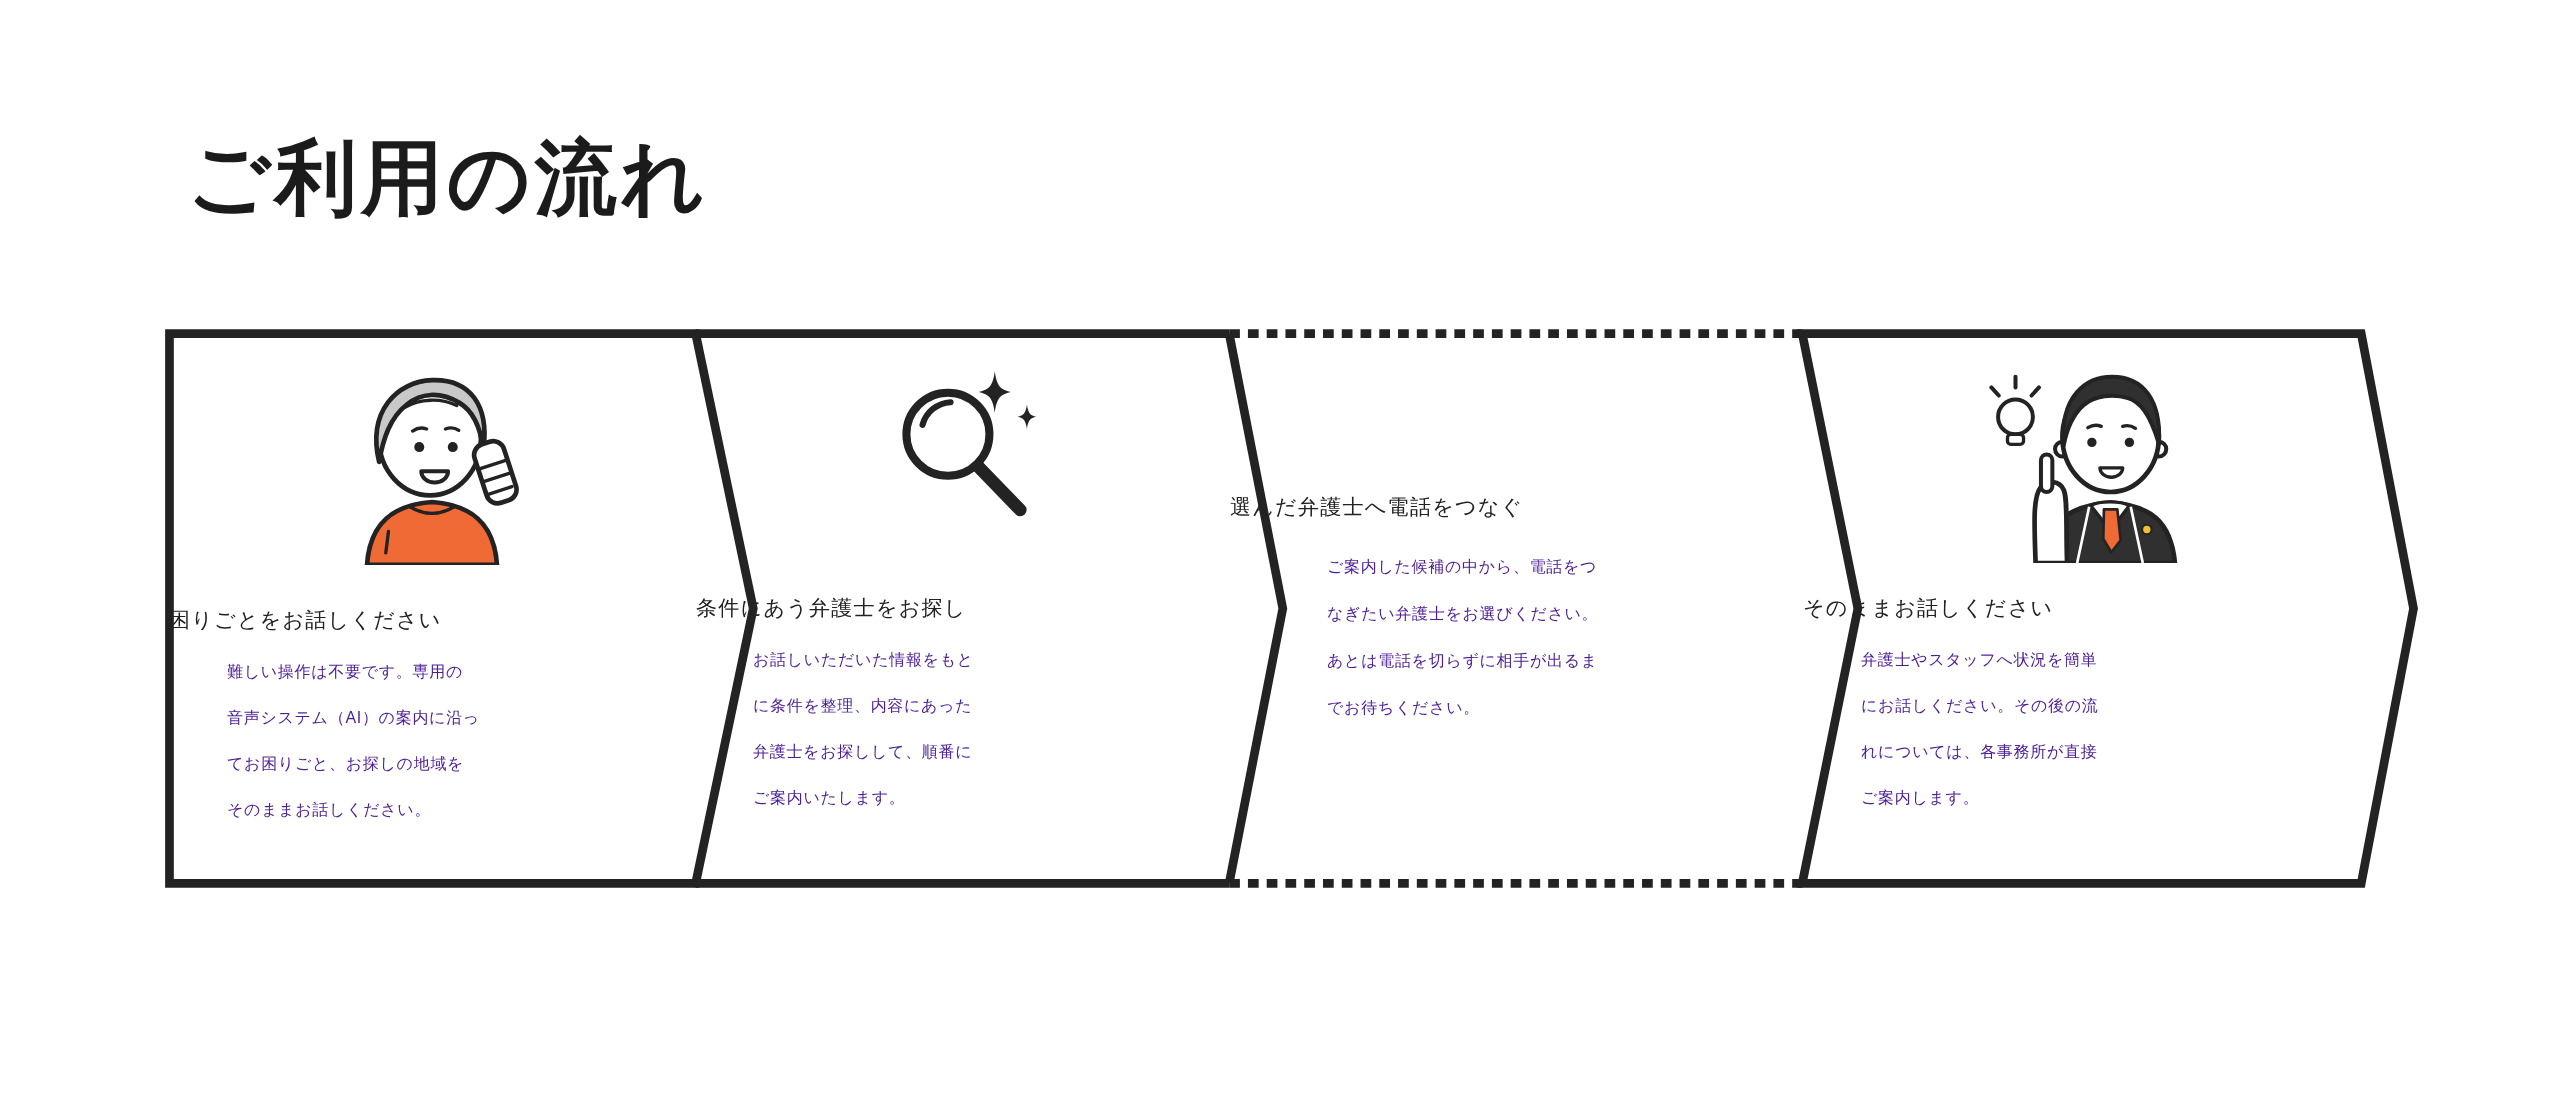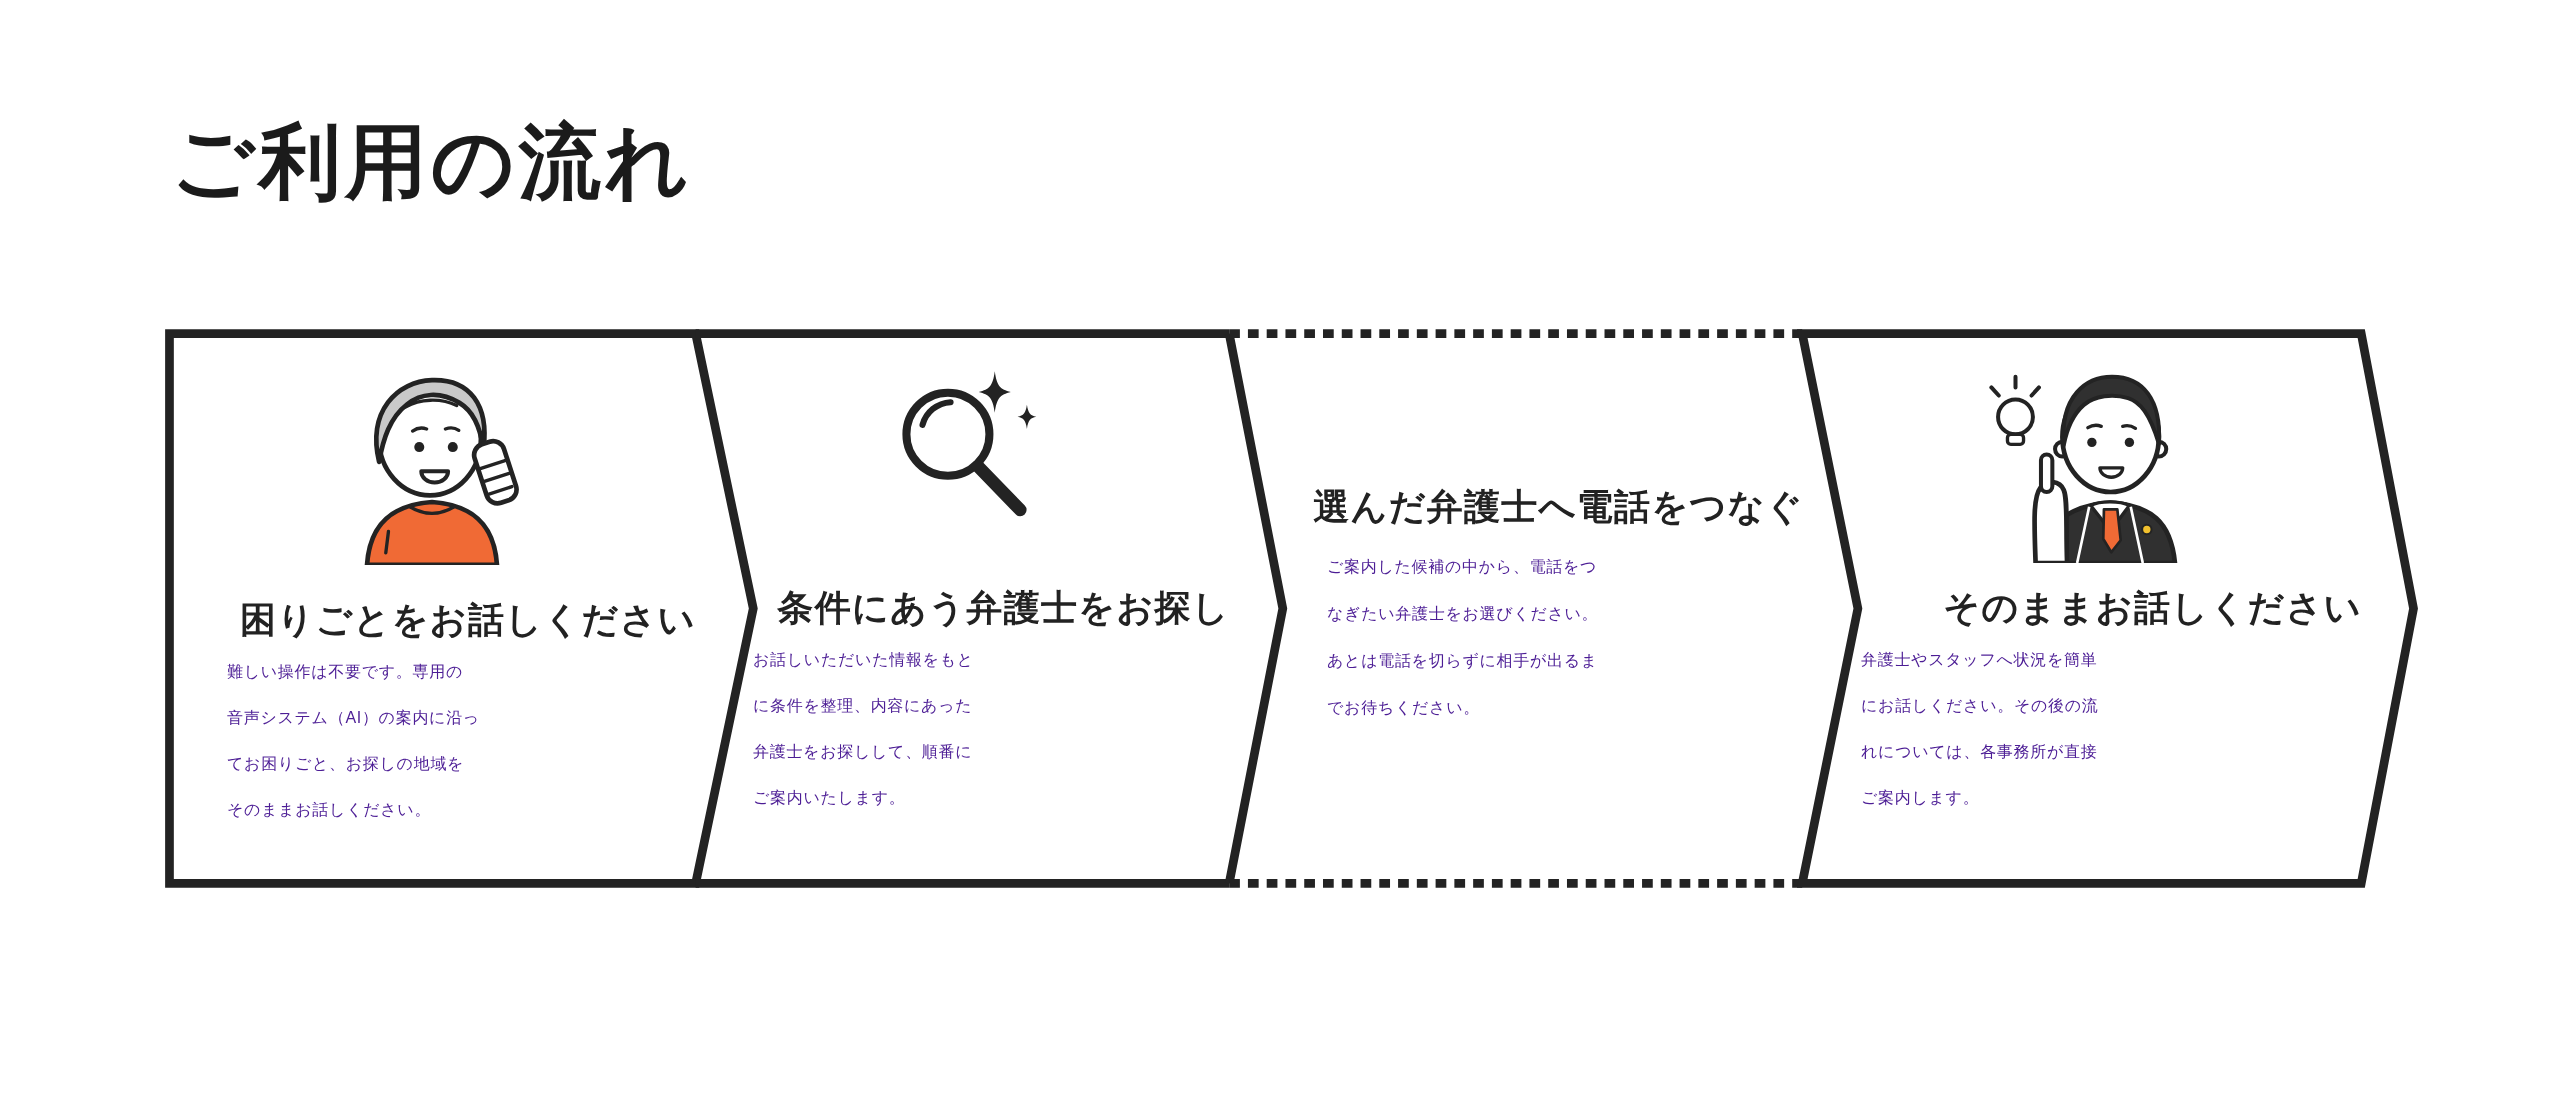--- a/index.html
+++ b/index.html
@@ -2,27 +2,27 @@
 <html style="font-size:10.7px"><head>
 <meta charset="utf-8">
 <style>
   html,body{margin:0;padding:0;}
   body{
     width:2576px;height:1100px;position:relative;background:#ffffff;overflow:hidden;
     font-family:"Liberation Sans","DejaVu Sans",sans-serif;
   }
   .page-title{
     position:absolute;left:171px;top:117px;
-    font-size:82px;font-weight:900;letter-spacing:4px;color:#1b1b1b;line-height:1.1;margin:0;
+    font-size:82px;font-weight:900;letter-spacing:4px;color:#1b1b1b;line-height:1.1;margin:16px;
   }
   .flow-svg{position:absolute;left:164px;top:329px;width:2255px;height:559px;}
   .step-title{
     position:absolute;top:588px;height:43px;
-    font-size:36px;font-weight:700;letter-spacing:1.3px;color:#222222;
-    text-align:right;line-height:40px;white-space:nowrap;
+    font-size:21px;font-weight:400;letter-spacing:1.3px;color:#222222;
+    text-align:left;line-height:40px;white-space:nowrap;
   }
   .t1{left:169px;width:527px;margin-top:12px;}
   .t2{left:696px;width:534px;}
   .t3{left:1230px;width:574px;top:487px;}
   .t4{left:1803px;width:559px;}
   .step-body{
     position:absolute;top:637px;
     font-size:16px;line-height:46px;color:#4c1d95;letter-spacing:0.7px;
     white-space:pre-line;
   }

